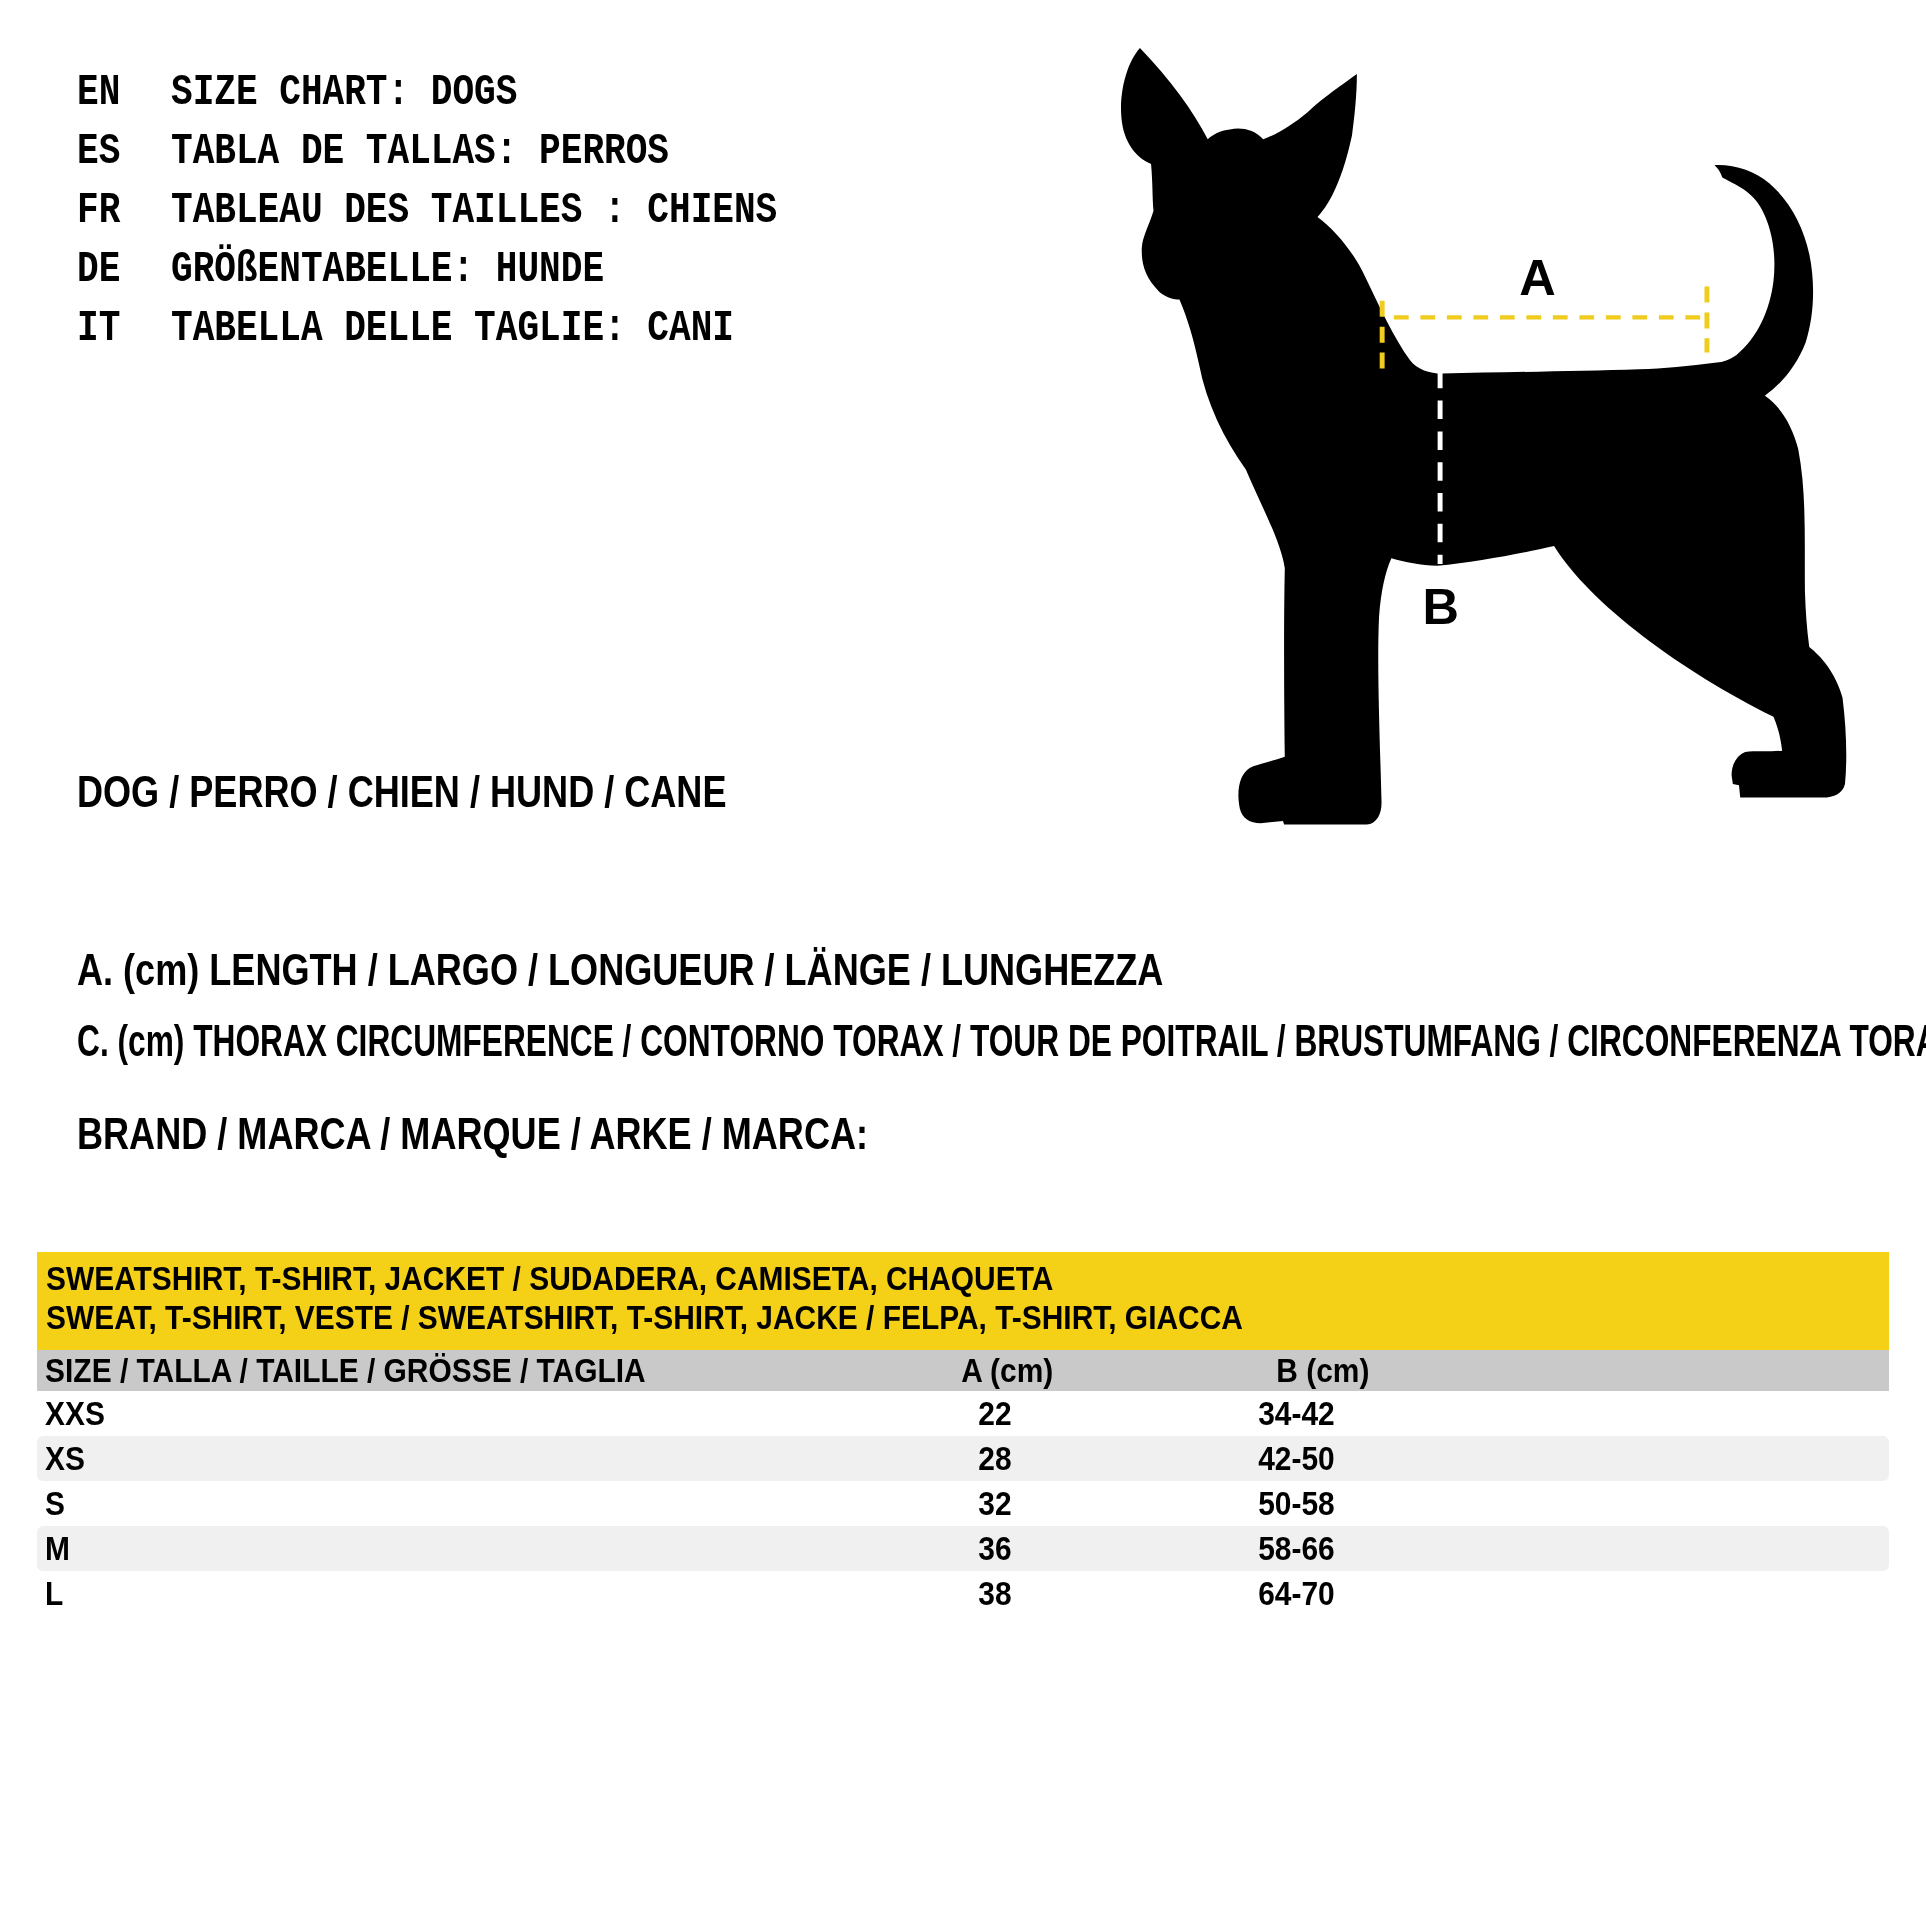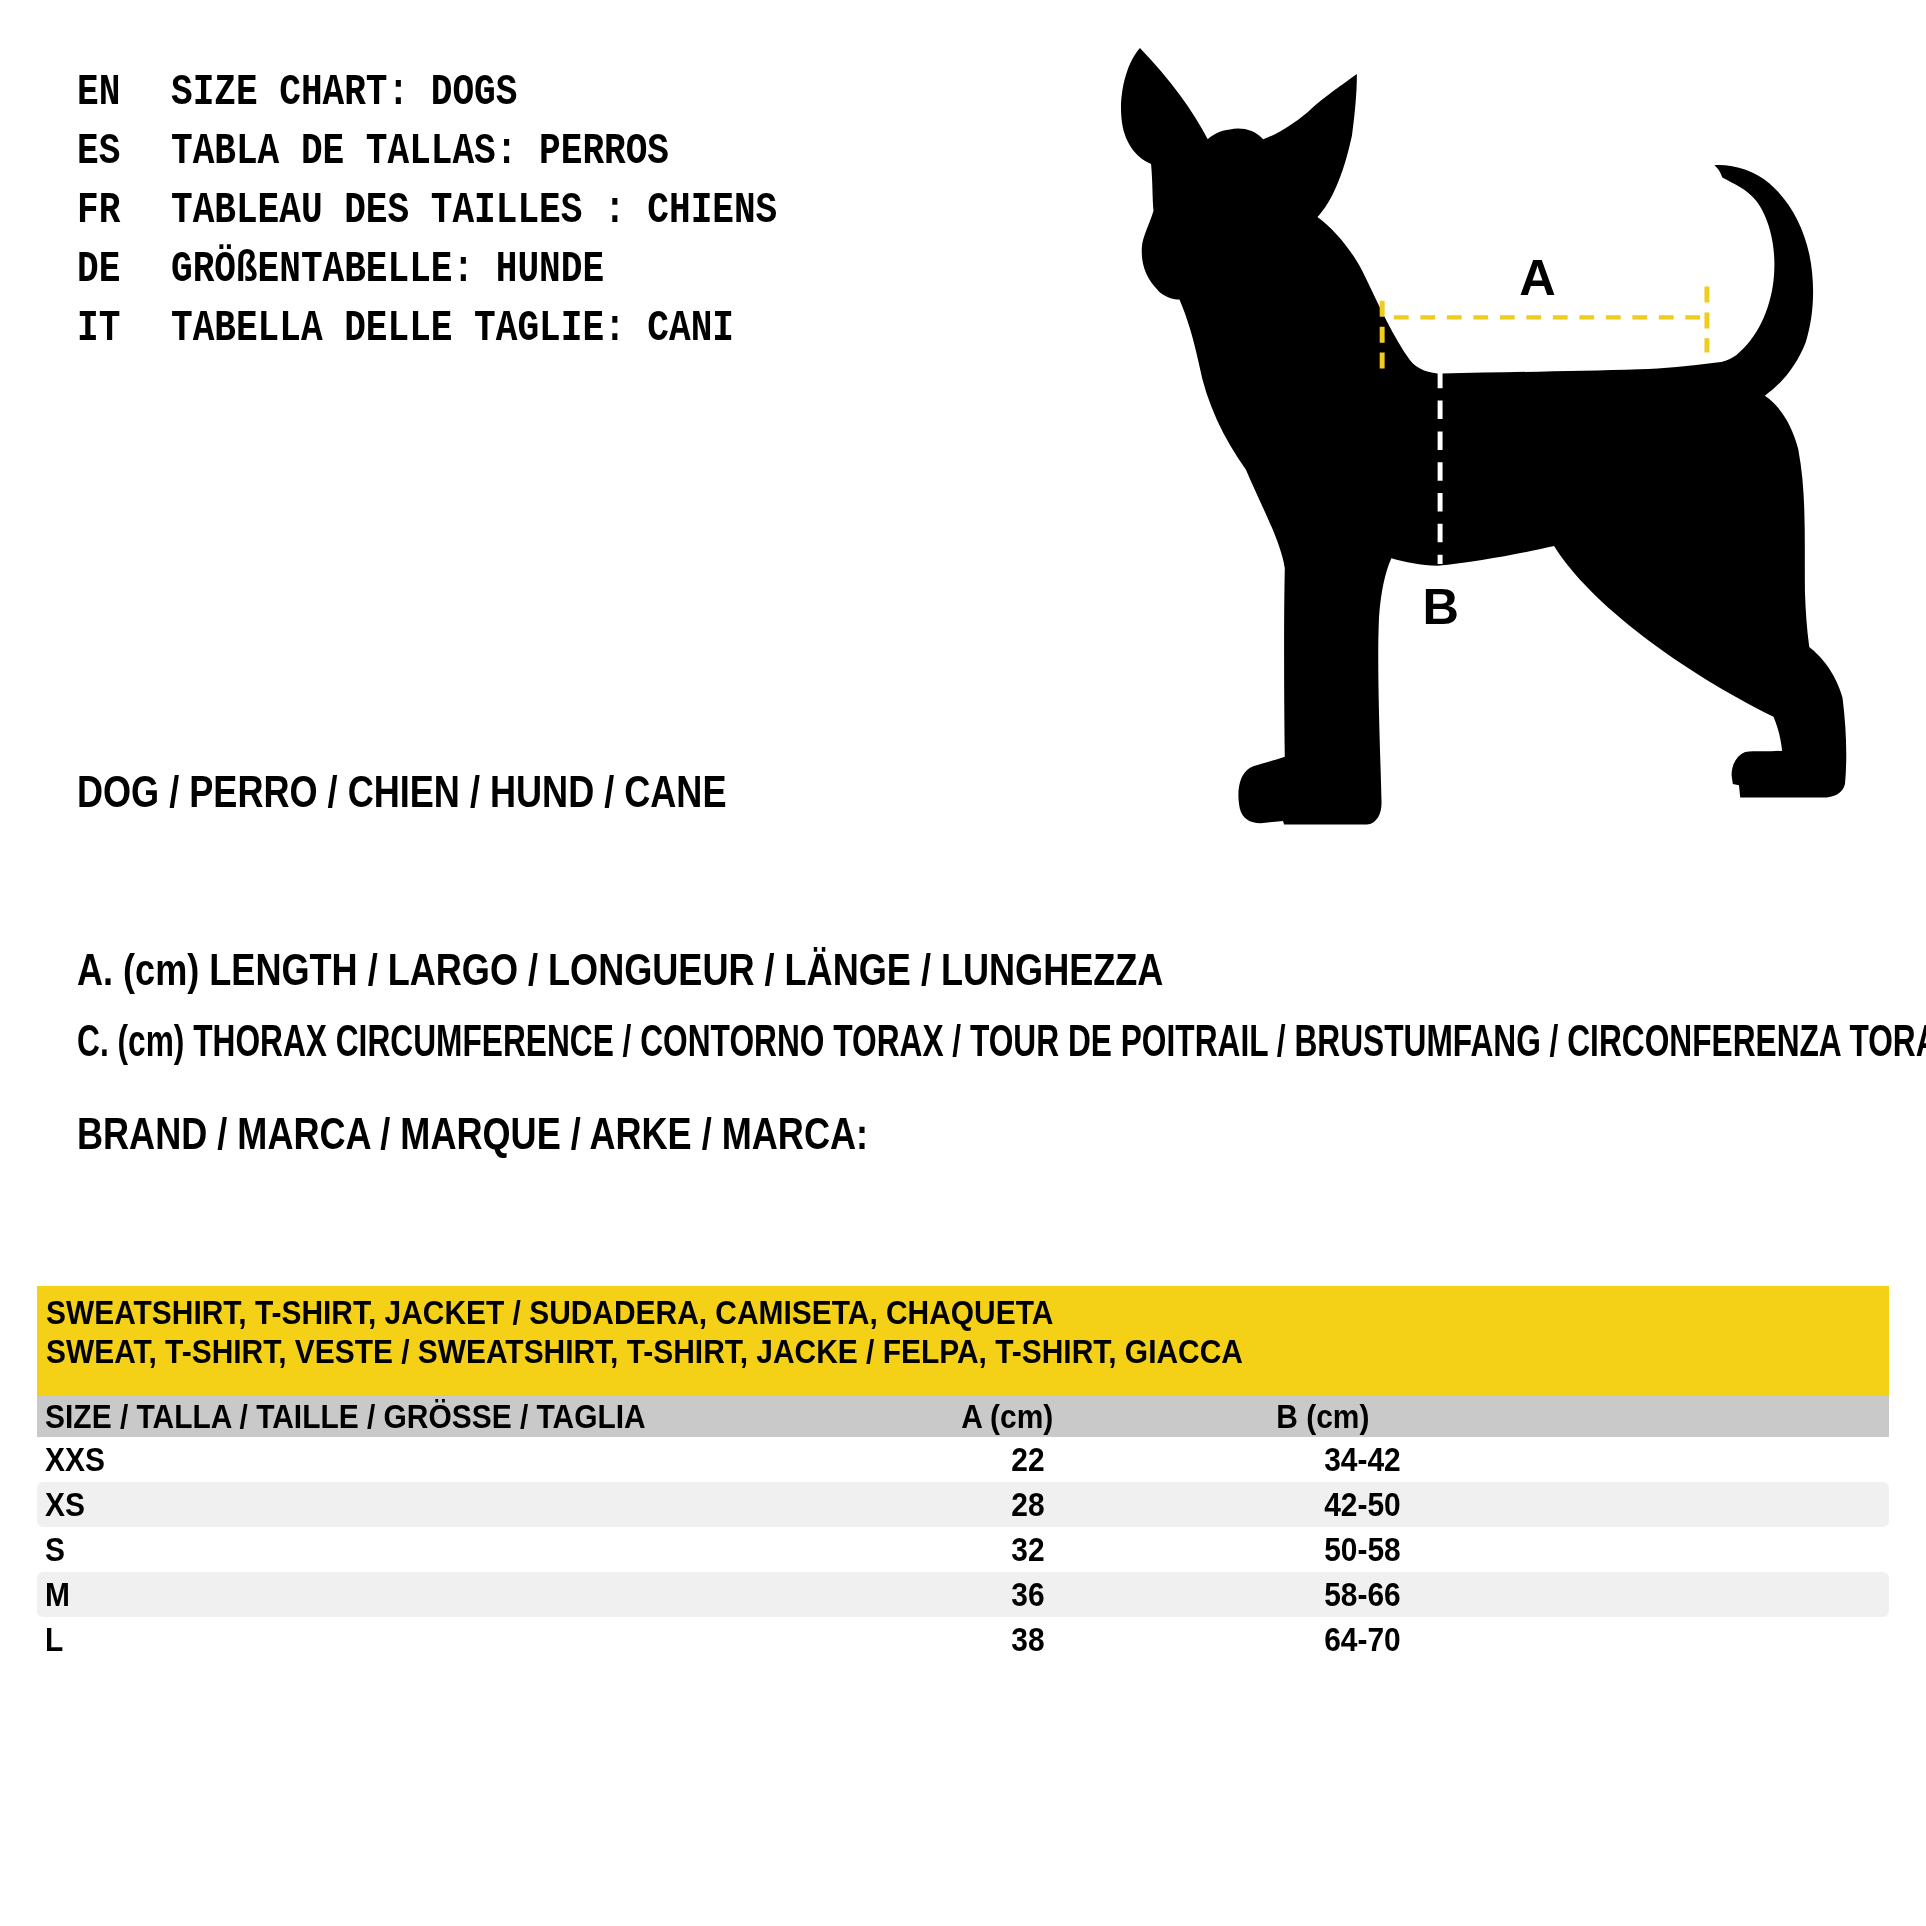--- a/index.html
+++ b/index.html
@@ -17,26 +17,26 @@
   
   .big-line{font-size:44px;font-weight:700;white-space:nowrap;transform:scaleX(0.82);transform-origin:left center;height:59px;display:flex;align-items:center;}
   .dog-caption{left:77px;top:762px;}
   .note-1{left:77px;top:940px;}
   .note-2{left:77px;top:1011px;transform:scaleX(0.72);}
   .brand-line{left:77px;top:1104px;}
   
   .xcond{transform:scaleX(0.72) !important;}
   
   .size-table{left:37px;top:1252px;width:1852px;}
-  .band-yellow{background:#F4D116;height:110px;padding:0;position:relative;margin-top:34px;}
+  .band-yellow{background:#F4D116;height:98px;padding:0;position:relative;}
   .band-line{position:absolute;left:9.2px;font-size:34px;font-weight:700;white-space:nowrap;transform:scaleX(0.88);transform-origin:left center;}
   .band-line.l1{top:7.4px;}
   .band-line.l2{top:46px;}
   .thead{background:#C9C9C9;height:41px;display:grid;grid-template-columns:819px 277px 327px 1fr;align-items:center;gap:13px;}
-  .trow{height:45px;display:grid;grid-template-columns:819px 277px 327px 1fr;align-items:center;background:#ffffff;gap:33px;}
+  .trow{height:45px;display:grid;grid-template-columns:819px 277px 327px 1fr;align-items:center;background:#ffffff;}
   .trow.alt{background:#F0F0F0;border-radius:6px;}
   .cell{font-size:34px;font-weight:700;white-space:nowrap;transform:scaleX(0.88);}
   .cell.c1{padding-left:9.2px;transform-origin:left center;}
   .cell.c2,.cell.c3{justify-self:center;transform-origin:center center;}
   
   .dog-figure{left:1109px;top:37px;width:746px;height:795px;}
   svg text{font-family:"Liberation Sans","DejaVu Sans",sans-serif;}
 </style>
 </head>
 <body>

